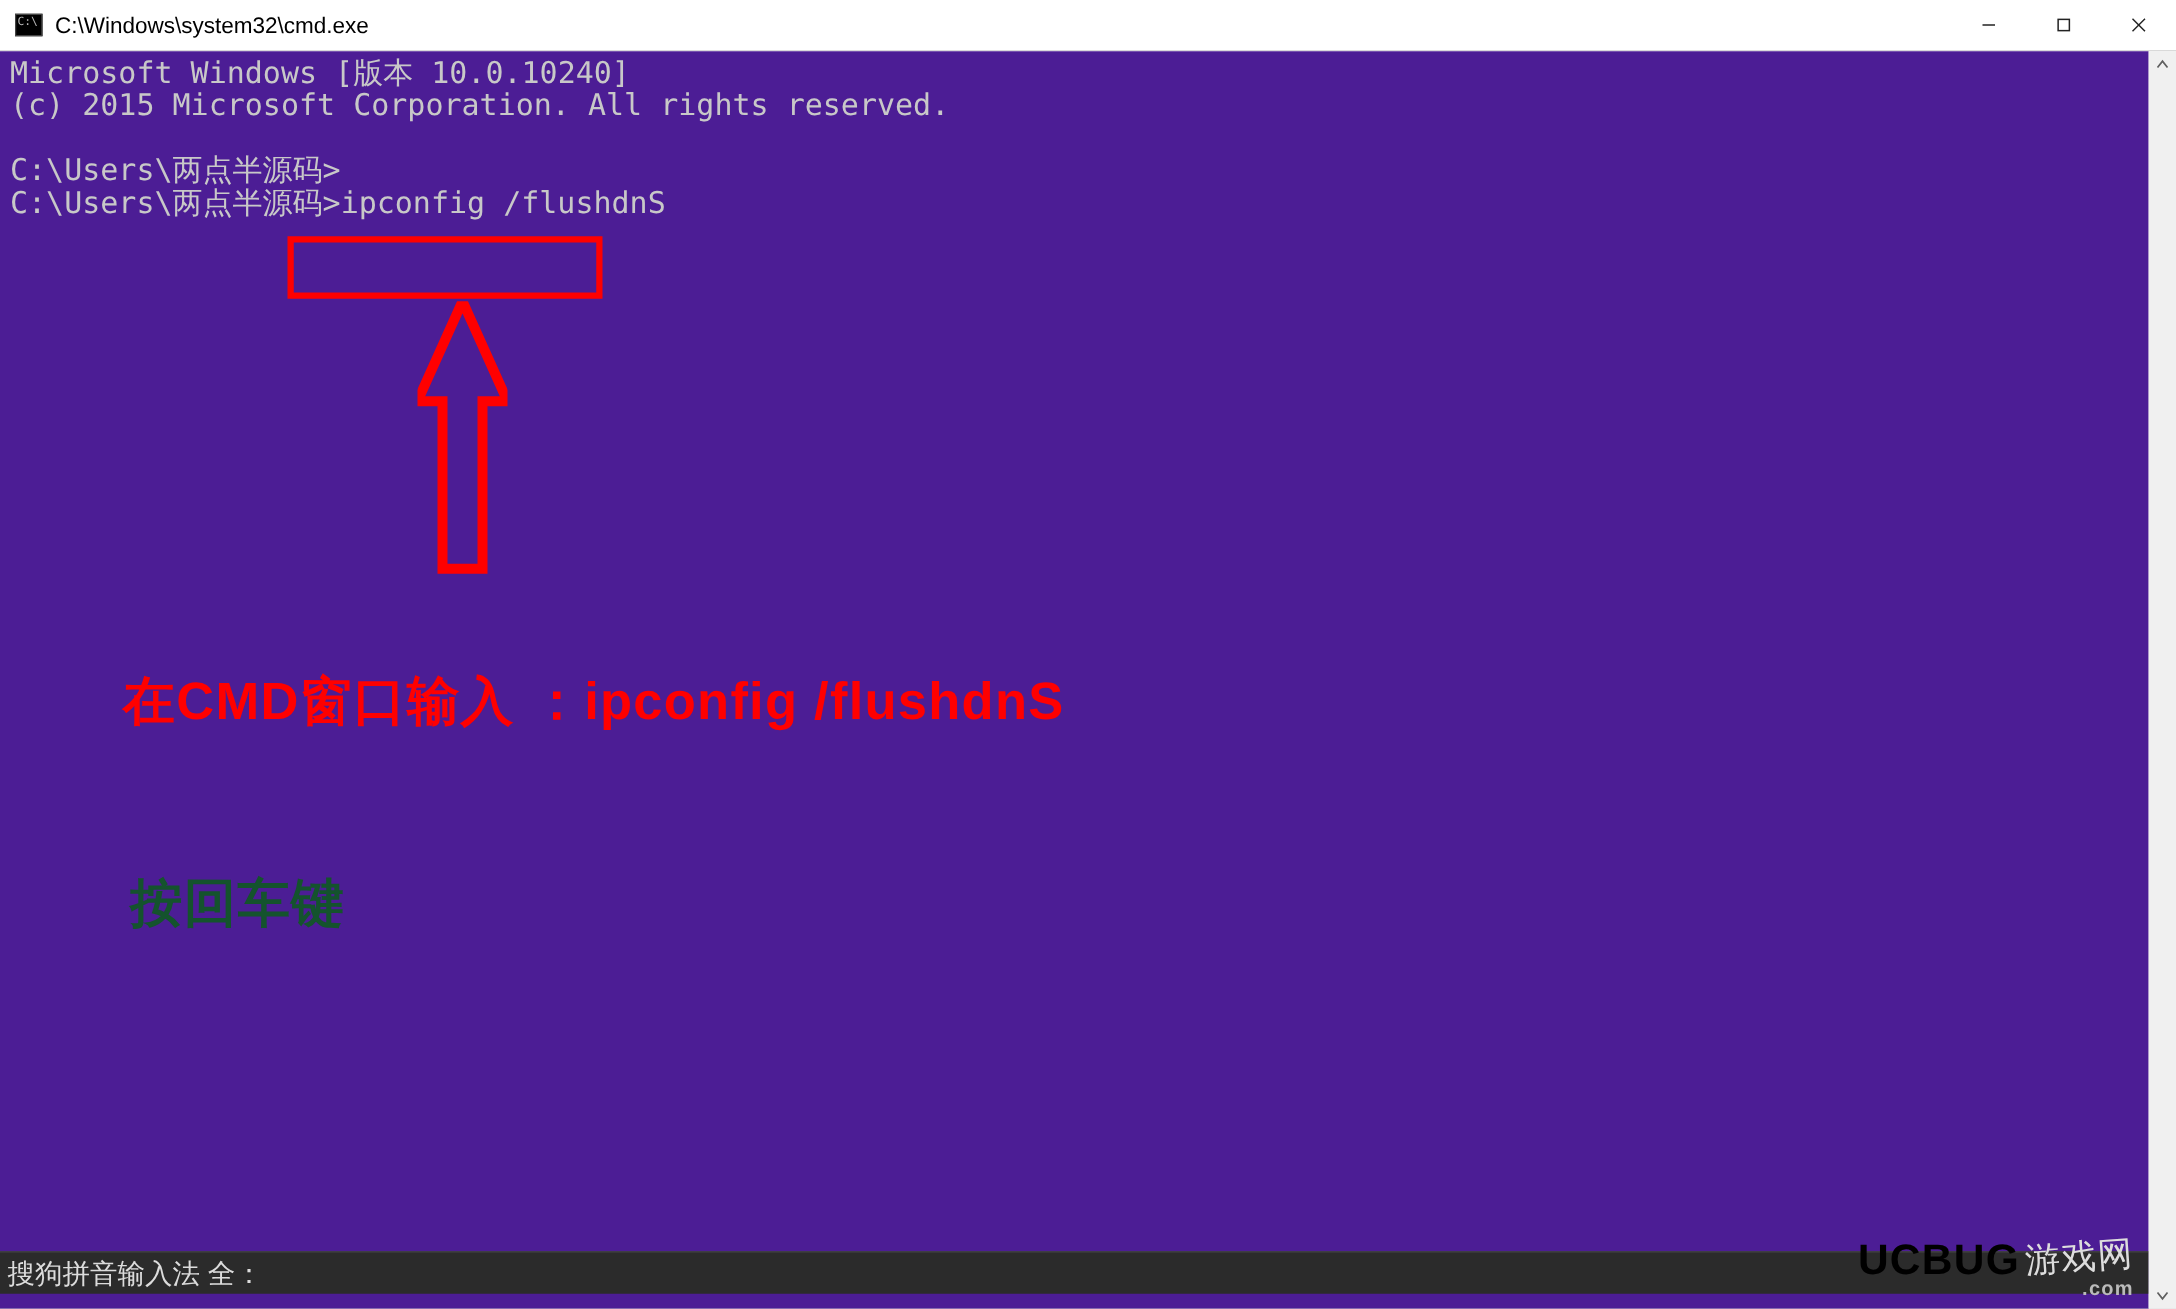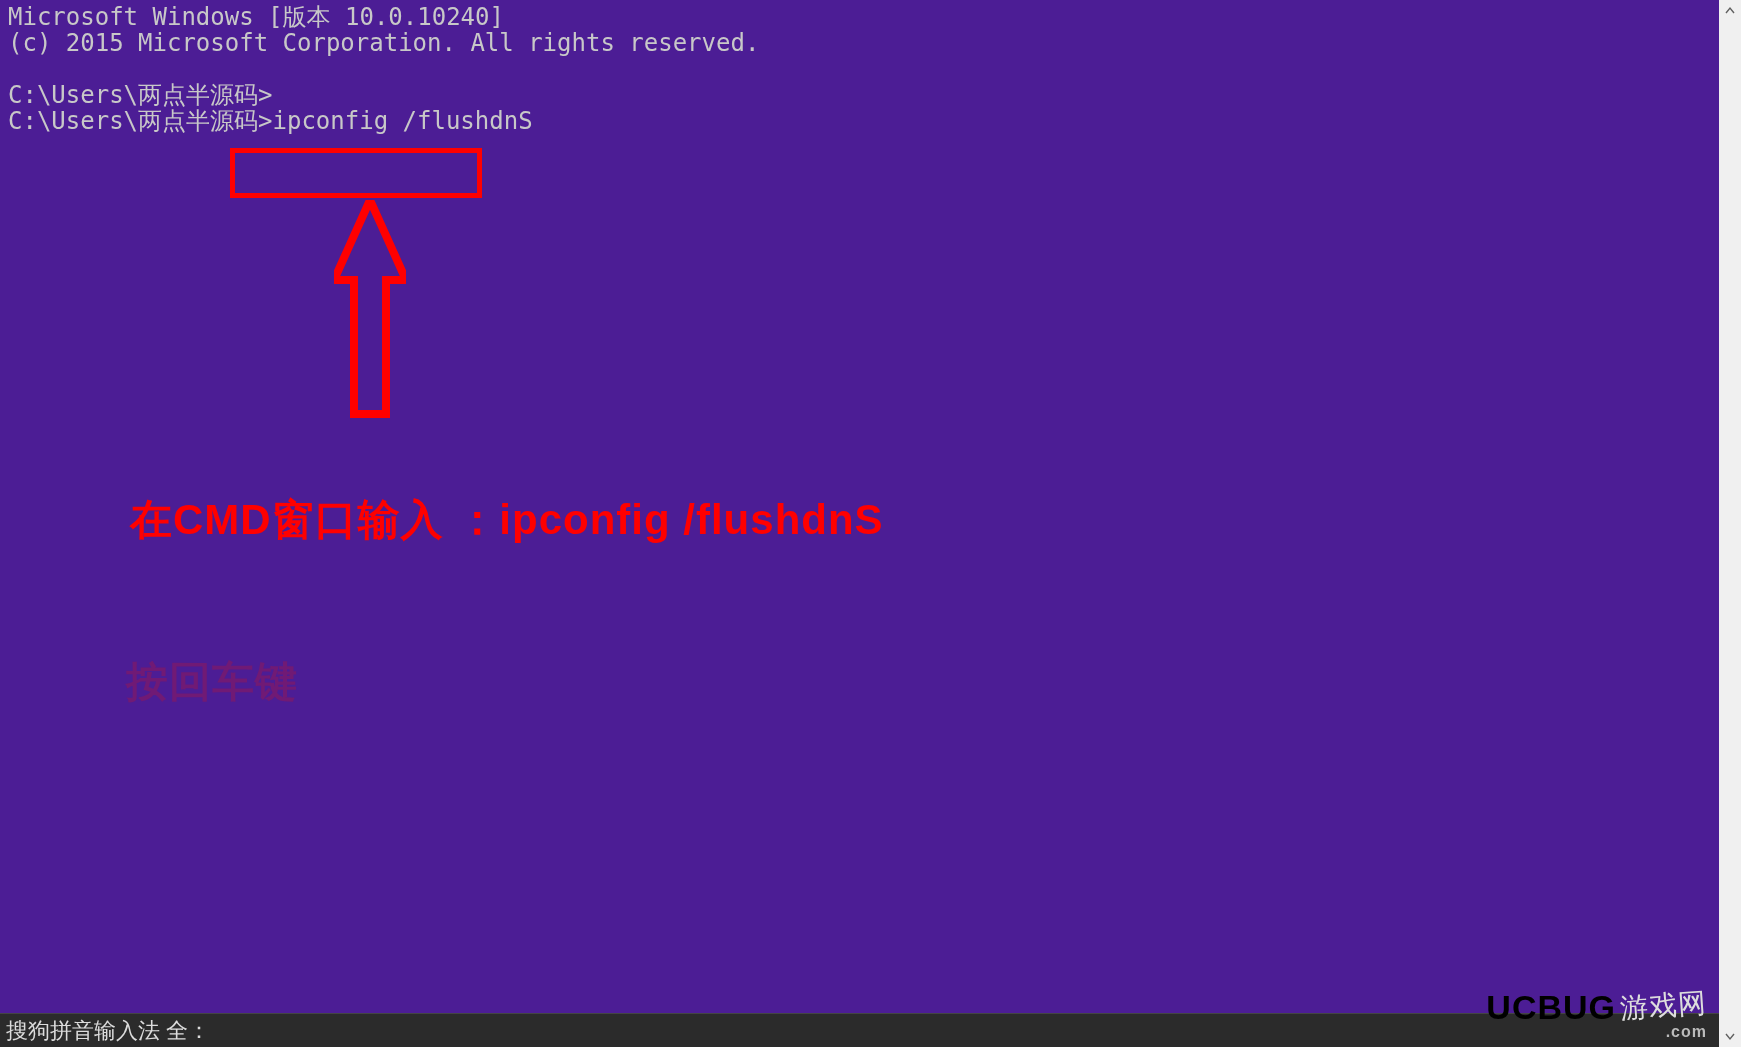--- a/index.html
+++ b/index.html
@@ -135,36 +135,35 @@
   .anno-line1 {
     position: absolute;
     left: 98px;
     top: 492px;
     color: #ff0000;
     font-family: "Microsoft YaHei","SimHei",sans-serif;
     font-weight: bold;
     font-size: 42px;
     letter-spacing: 1px;
     white-space: nowrap;
-    margin-left: 32px;
   }
   .anno-line2 {
     position: absolute;
-    left: 126px;
+    left: 104px;
     top: 654px;
-    color: #701a75;
+    color: #14532d;
     font-family: "Microsoft YaHei","SimHei",sans-serif;
     font-weight: bold;
     font-size: 42px;
     letter-spacing: 1px;
   }
   .ime-bar {
     position: absolute;
     left: 0;
-    bottom: 0;
+    bottom: 12px;
     right: 22px;
     height: 34px;
     background: #2b2b2b;
     border-top: 1px solid #444;
     color: #dcdcdc;
     font-family: "Microsoft YaHei","SimSun",sans-serif;
     font-size: 22px;
     line-height: 34px;
     padding-left: 6px;
     box-sizing: border-box;
@@ -198,20 +197,42 @@
     text-align: right;
     margin-top: -6px;
     font-weight: bold;
   }
 </style>
 </head>
 <body>
 
 <div class="window">
 
+  <div class="titlebar">
+    <span class="app-icon"></span>
+    <span class="title-text">C:\Windows\system32\cmd.exe</span>
+    <div class="win-buttons">
+      <div class="win-btn">
+        <svg width="12" height="12">
+            <line x1="1" y1="6" x2="11" y2="6" stroke-width="1.2"></line>
+          </svg>
+      </div>
+      <div class="win-btn">
+        <svg width="12" height="12">
+            <rect x="1.5" y="1.5" width="9" height="9" fill="none" stroke-width="1.2"></rect>
+          </svg>
+      </div>
+      <div class="win-btn">
+        <svg width="12" height="12">
+            <line x1="1" y1="1" x2="11" y2="11" stroke-width="1.2"></line>
+            <line x1="11" y1="1" x2="1" y2="11" stroke-width="1.2"></line>
+          </svg>
+      </div>
+    </div>
+  </div>
 
   <div class="client">
 
     <div class="console"><span>Microsoft Windows [版本 10.0.10240]</span>
 <span>(c) 2015 Microsoft Corporation. All rights reserved.</span>
 
 <span>C:\Users\两点半源码&gt;</span>
 <span>C:\Users\两点半源码&gt;</span><span class="cmd-highlight">ipconfig /flushdnS</span></div>
 
     <div class="highlight-box"></div>

